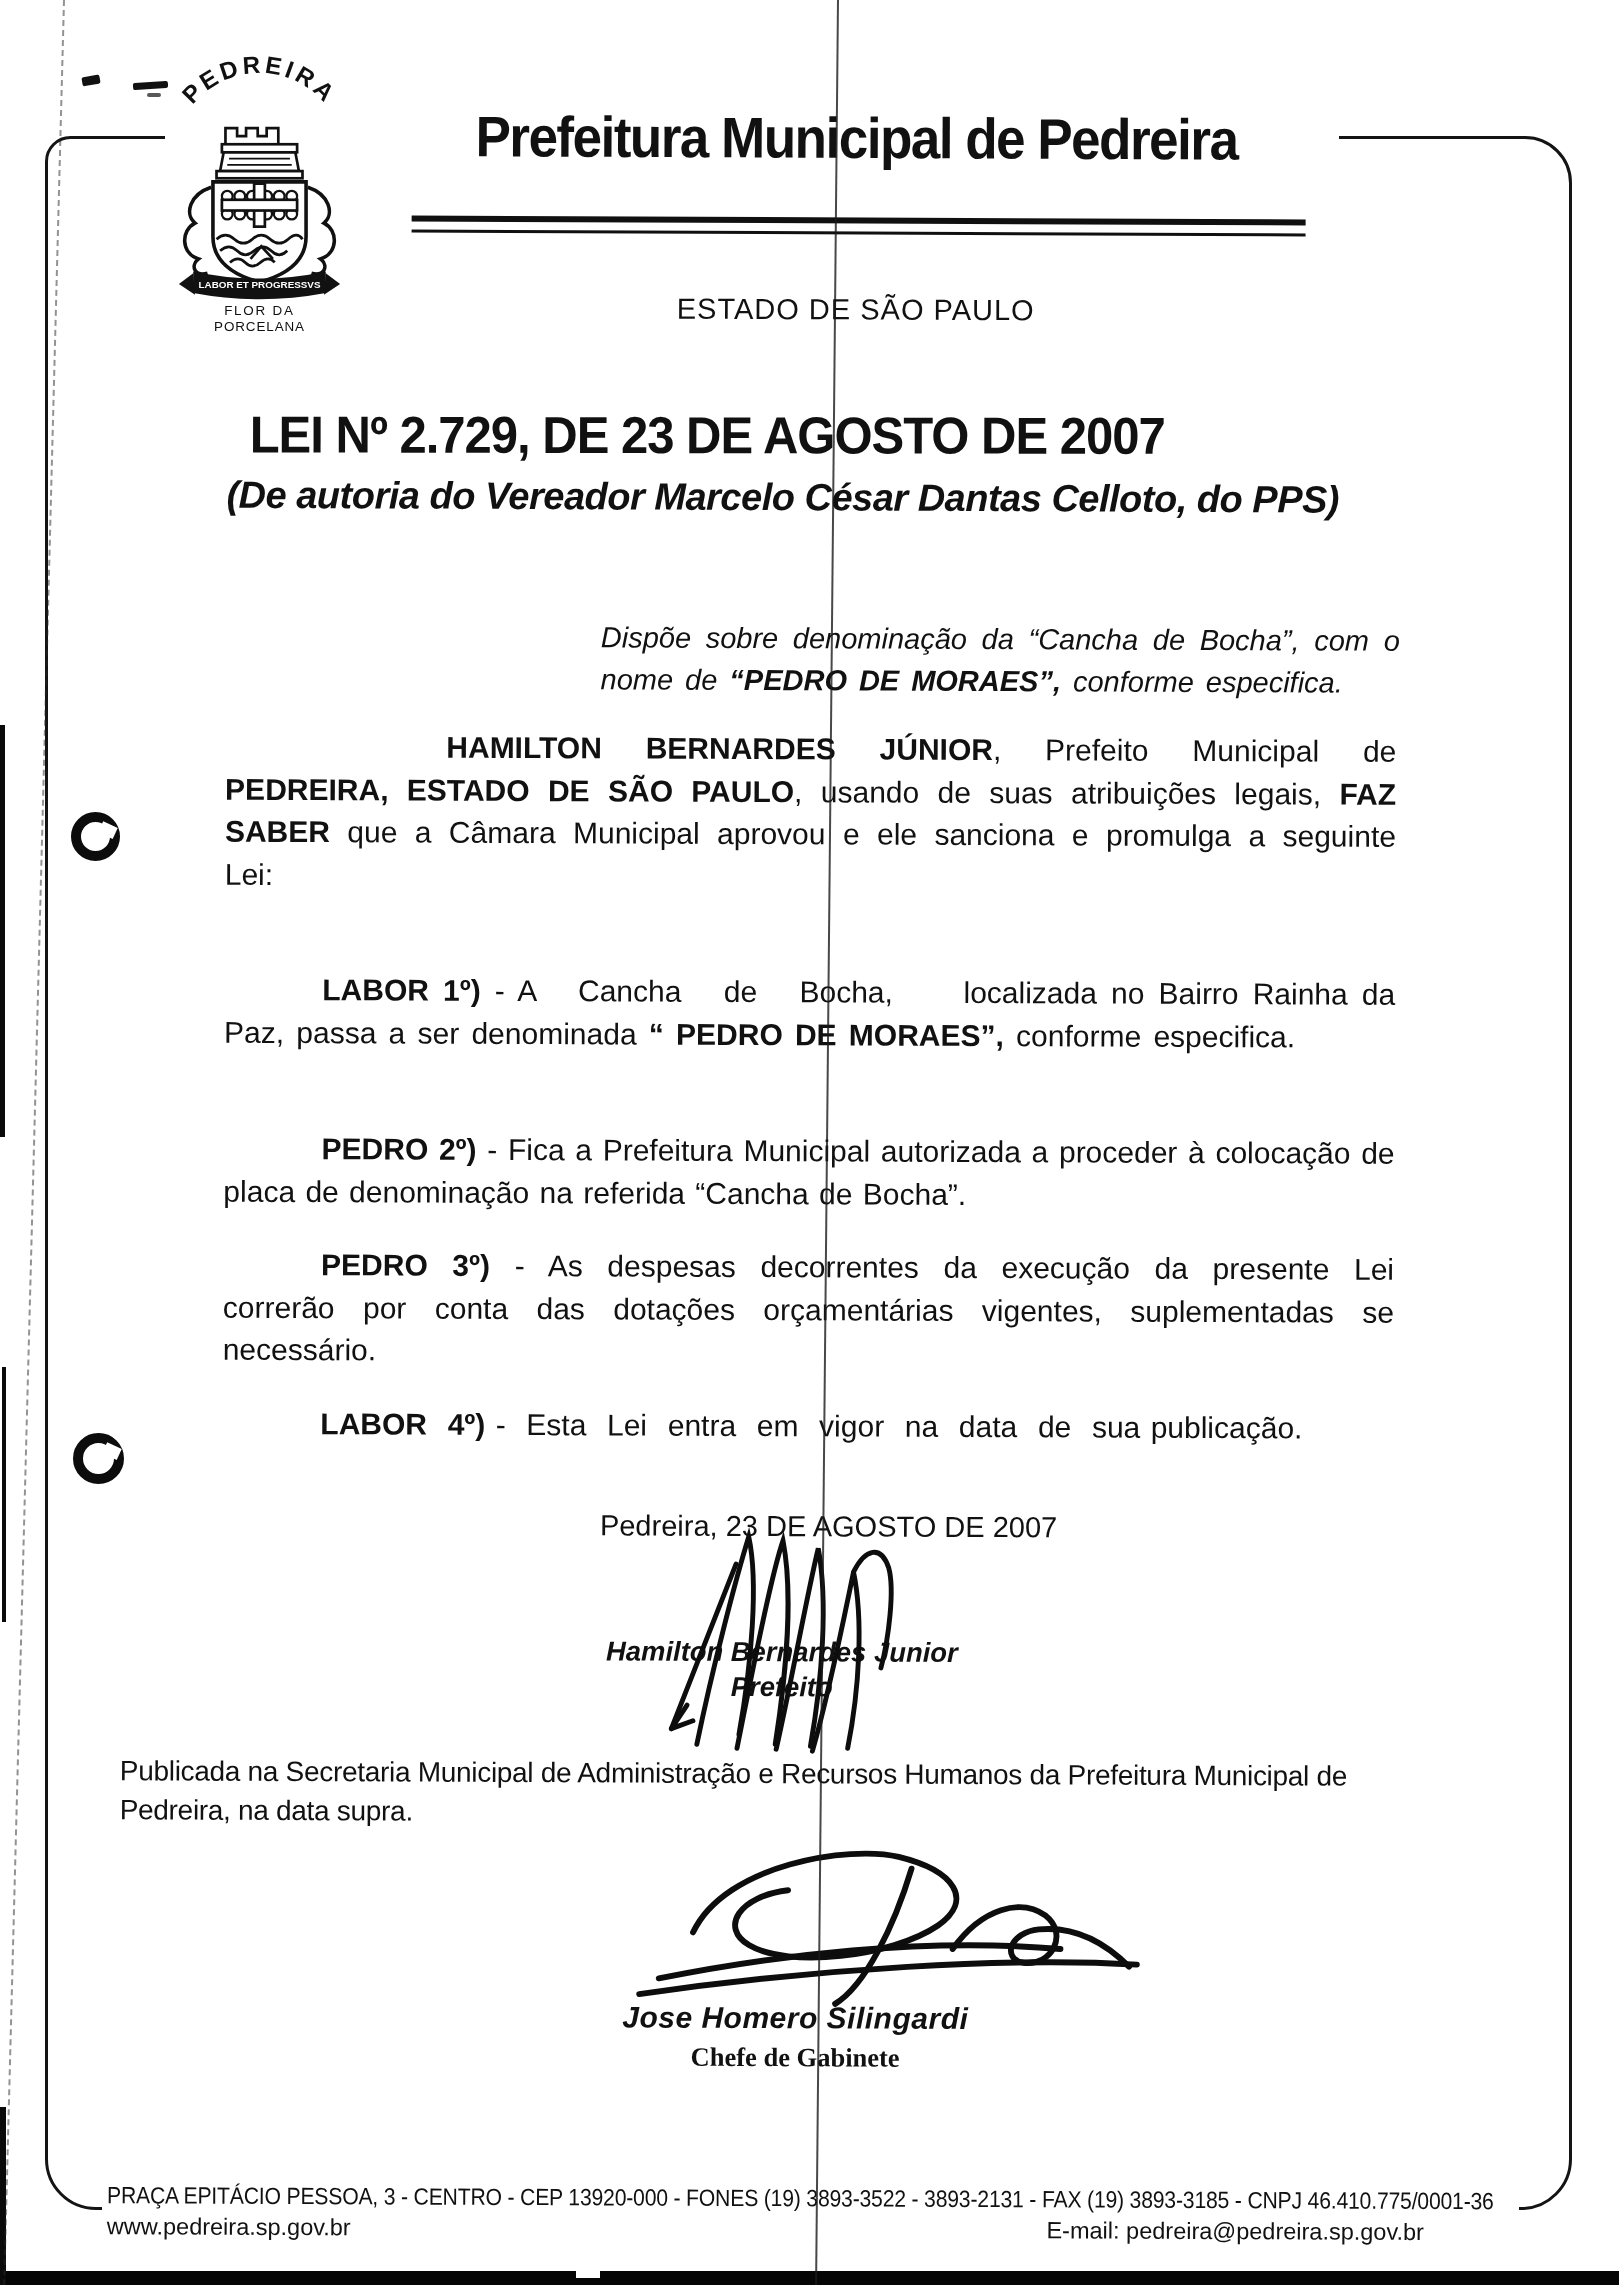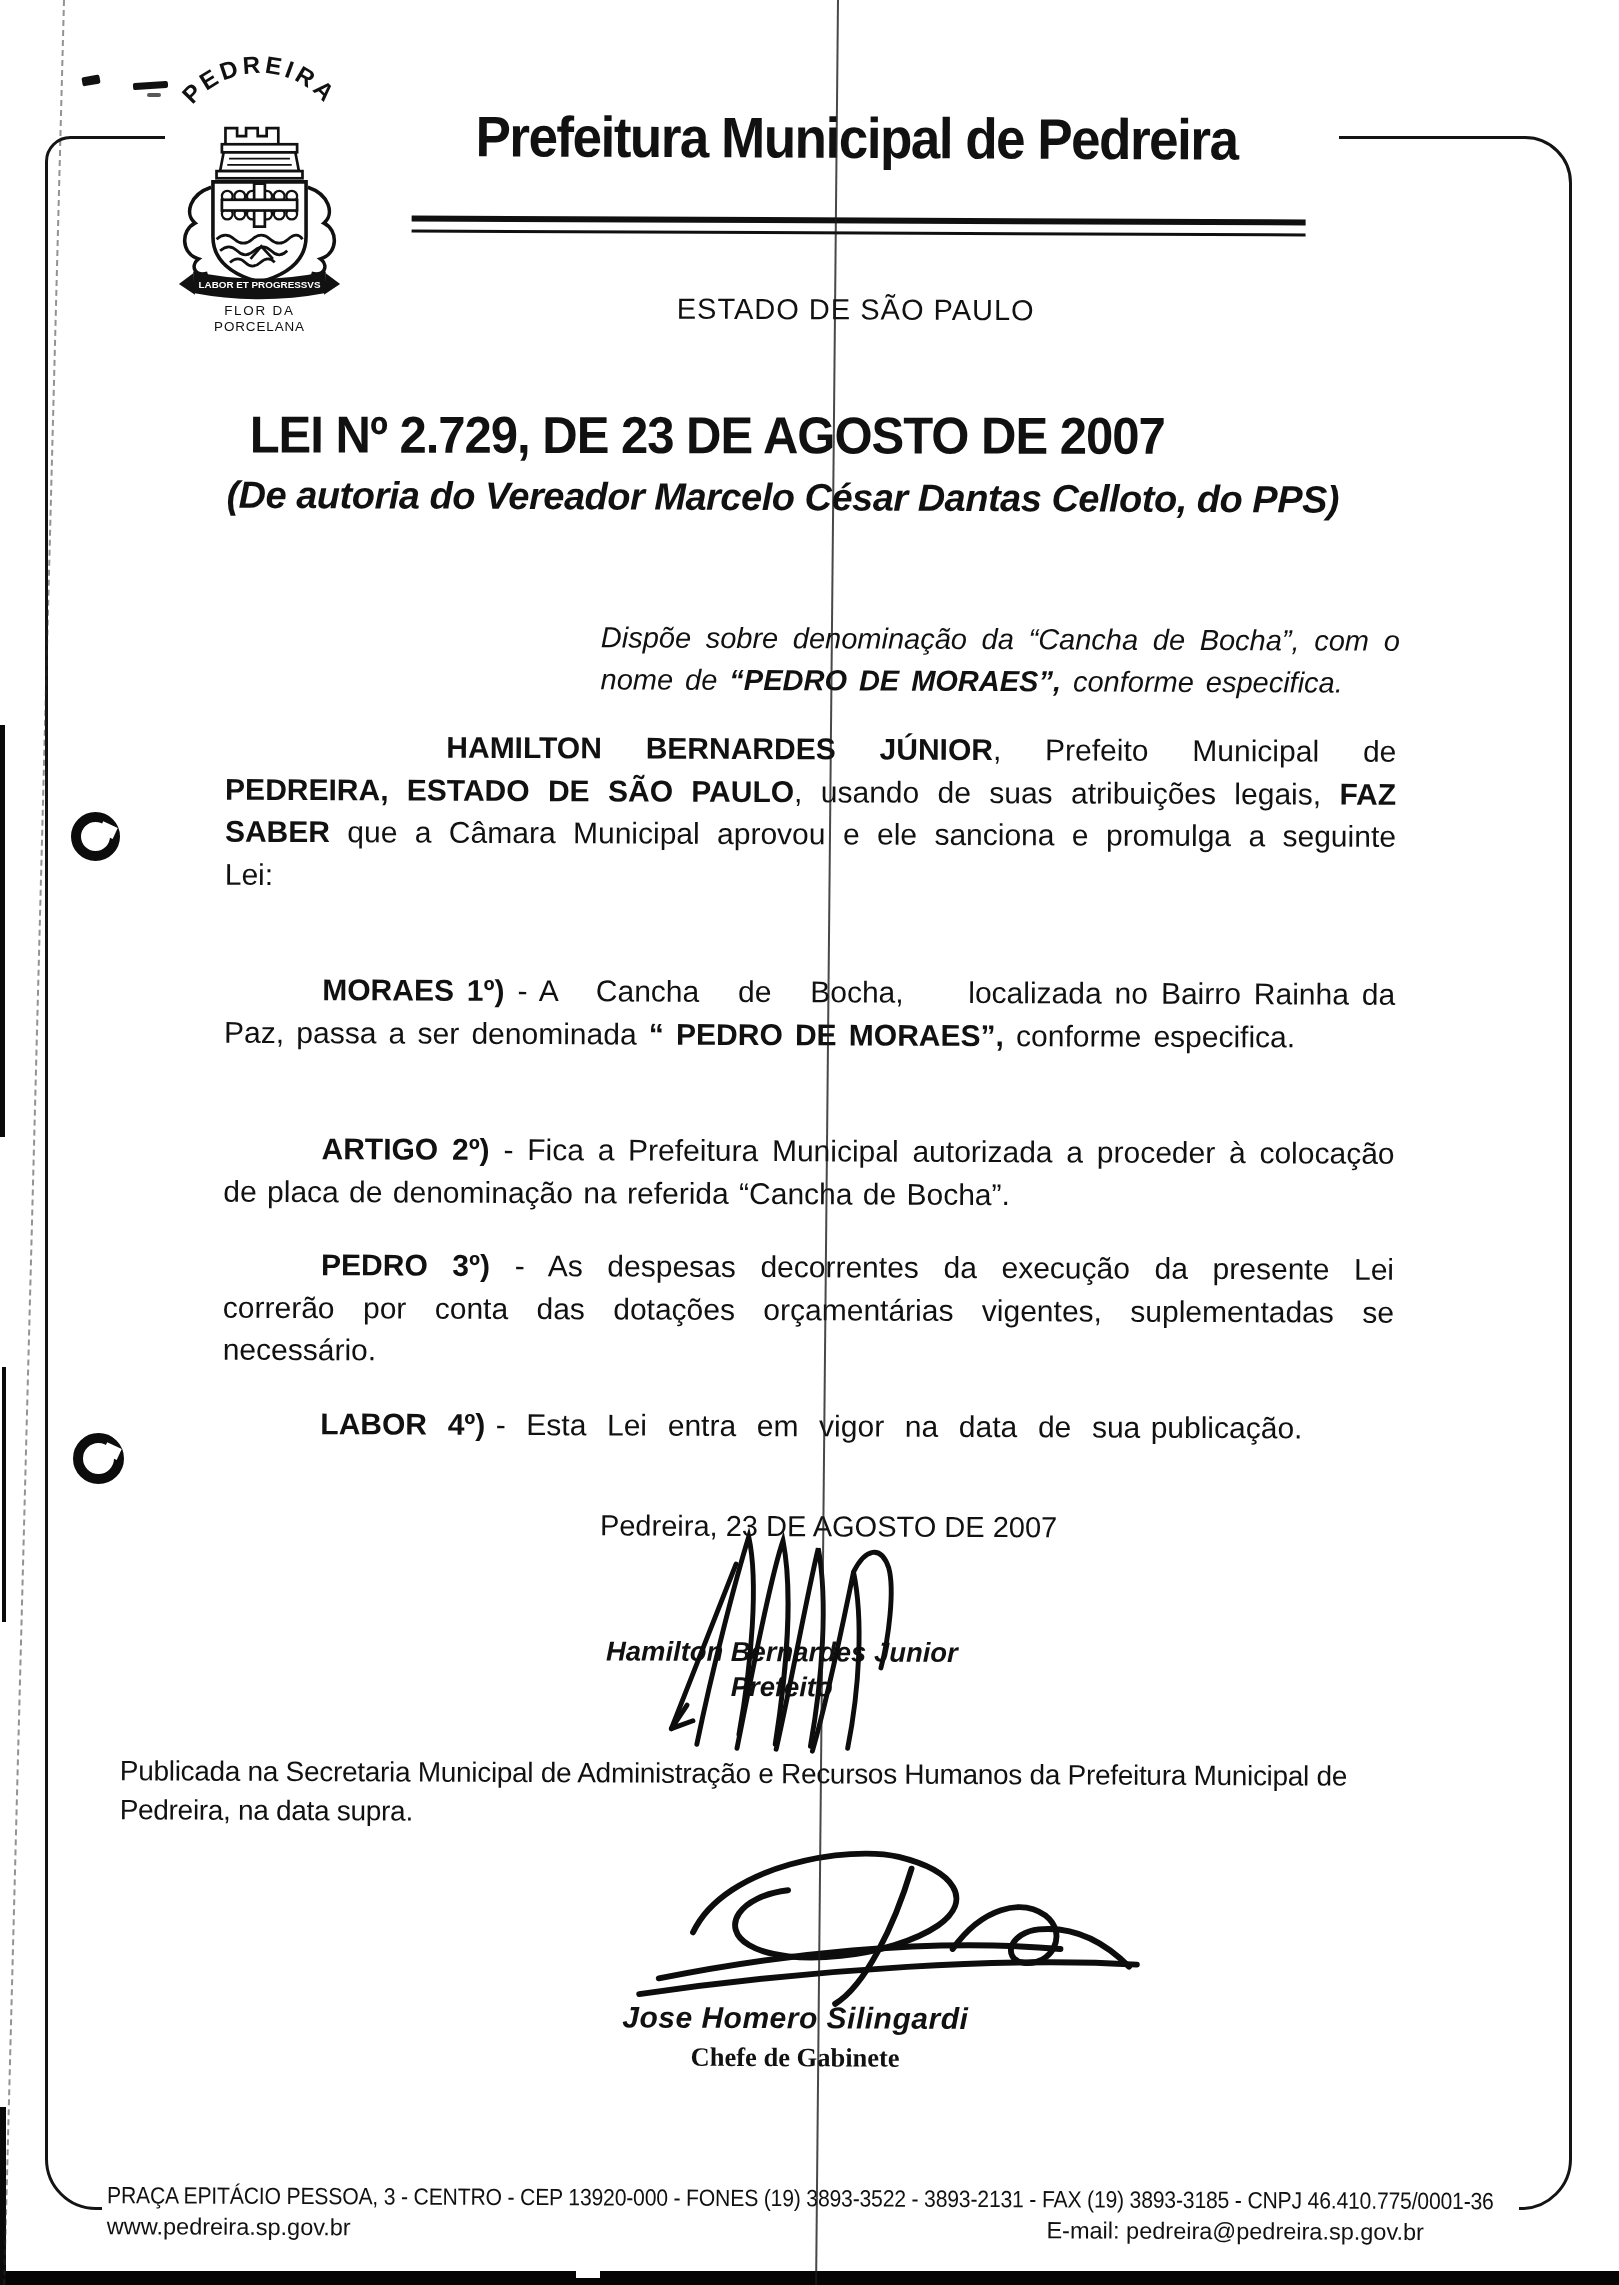--- a/index.html
+++ b/index.html
@@ -131,22 +131,22 @@
     <div class="abs rule" style="left:412px;top:214px;width:894px;height:5.9px;"></div>
     <div class="abs rule" style="left:412px;top:228px;width:894px;height:2.9px;"></div>
     <div class="abs" id="estado">ESTADO DE SÃO PAULO</div>
 
     <div class="abs" id="law-title">LEI Nº 2.729, DE 23 DE AGOSTO DE 2007</div>
     <div class="abs" id="authorship">(De autoria do Vereador Marcelo César Dantas Celloto, do PPS)</div>
 
     <div class="para ws4" id="ementa"><span class="i">Dispõe sobre denominação da “Cancha de Bocha”, com o nome de </span><span class="b i">“PEDRO DE MORAES”,</span><span class="i"> conforme especifica.</span></div>
     <div class="para ws6" id="preamble"><span class="b">HAMILTON BERNARDES JÚNIOR</span><span>, Prefeito Municipal de </span><span class="b">PEDREIRA, ESTADO DE SÃO PAULO</span><span>, usando de suas atribuições legais, </span><span class="b">FAZ SABER</span><span> que a Câmara Municipal aprovou e ele sanciona e promulga a seguinte Lei:</span></div>
 
-    <div class="para artigo ws4" style="top:968px;"><span class="b">MORAES 1º)</span><span> - A   Cancha   de   Bocha,     localizada no Bairro Rainha da Paz, passa a ser denominada </span><span class="b">“ PEDRO DE MORAES”,</span><span> conforme especifica.</span></div>
-    <div class="para artigo ws2" style="top:1127px;"><span class="b">ARTIGO 2º)</span><span> - Fica a Prefeitura Municipal autorizada a proceder à colocação de placa de denominação na referida “Cancha de Bocha”.</span></div>
+    <div class="para artigo ws4" style="top:968px;"><span class="b">LABOR 1º)</span><span> - A   Cancha   de   Bocha,     localizada no Bairro Rainha da Paz, passa a ser denominada </span><span class="b">“ PEDRO DE MORAES”,</span><span> conforme especifica.</span></div>
+    <div class="para artigo ws2" style="top:1127px;"><span class="b">PEDRO 2º)</span><span> - Fica a Prefeitura Municipal autorizada a proceder à colocação de placa de denominação na referida “Cancha de Bocha”.</span></div>
     <div class="para artigo ws10" style="top:1243px;"><span class="b">PEDRO 3º)</span><span> - As despesas decorrentes da execução da presente Lei correrão por conta das dotações orçamentárias vigentes, suplementadas se necessário.</span></div>
     <div class="para artigo ws2" style="top:1402px;"><span class="b">LABOR  4º)</span><span> -  Esta  Lei  entra  em  vigor  na  data  de  sua publicação.</span></div>
 
     <div class="abs" id="date-line">Pedreira, 23 DE AGOSTO DE 2007</div>
 
     <div class="abs sigblock" id="sig1-name">Hamilton Bernardes Junior</div>
     <div class="abs sigblock" id="sig1-role">Prefeito</div>
 
     <div class="para" id="publication">Publicada na Secretaria Municipal de Administração e Recursos Humanos da Prefeitura Municipal de Pedreira, na data supra.</div>
 

